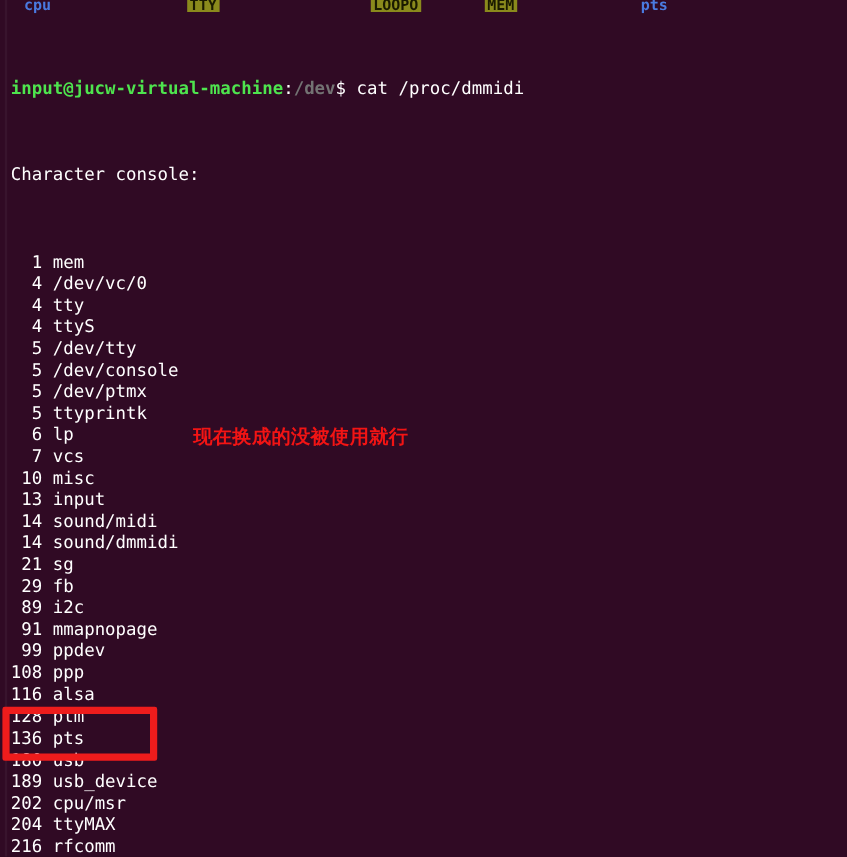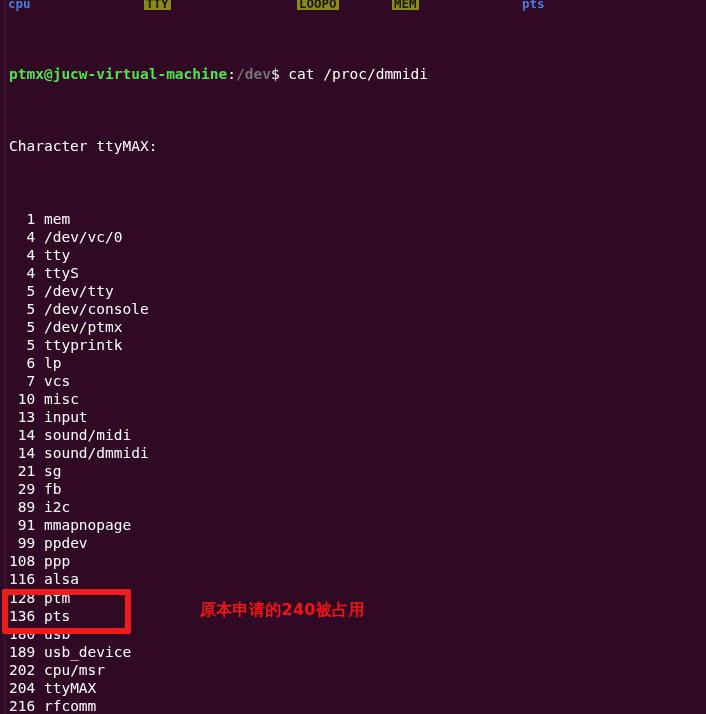--- a/index.html
+++ b/index.html
@@ -31,21 +31,21 @@
     left: 4px;
     top: 0;
     width: 2px;
     height: 714px;
     background: rgba(255,255,255,0.045);
   }
 
   
   .topbar {
     position: absolute;
-    left: 4px;
+    left: 16px;
     top: 0;
     width: 586px;
     height: 11px;
     overflow: hidden;
     font-size: 13px;
     line-height: 13px;
     white-space: pre;
   }
   .topbar .tb {
     position: absolute;
@@ -109,25 +109,25 @@
 <body>
 
 <div id="terminal">
 
   <div class="left-gutter"></div>
 
   <div class="topbar" id="topbar"><span class="tb tb-plain" style="left: 4px;">cpu</span><span class="tb tb-hl-olive" style="left: 140px;">TTY</span><span class="tb tb-hl-olive" style="left: 293px;">LOOPO</span><span class="tb tb-hl-olive" style="left: 388px;">MEM</span><span class="tb tb-plain" style="left: 518px;">pts</span><span class="tb tb-hl-green" style="left: 625px;">SHM</span><span class="tb tb-hl-olive" style="left: 697px;">C</span></div>
 
   <div class="console">
 
-    <div class="line"><span class="c-user">ptmx@jucw-virtual-machine</span><span class="c-colon">:</span><span class="c-path">/dev</span><span class="c-cmd">$ cat /proc/dmmidi</span></div>
+    <div class="line"><span class="c-user">input@jucw-virtual-machine</span><span class="c-colon">:</span><span class="c-path">/dev</span><span class="c-cmd">$ cat /proc/dmmidi</span></div>
 
-    <div class="line">Character ttyMAX:</div>
+    <div class="line">Character console:</div>
 
     <div id="device-rows"><div class="line"><span>  </span><span class="num">1</span><span> </span><span class="c-text">mem</span></div><div class="line"><span>  </span><span class="num">4</span><span> </span><span class="c-text">/dev/vc/0</span></div><div class="line"><span>  </span><span class="num">4</span><span> </span><span class="c-text">tty</span></div><div class="line"><span>  </span><span class="num">4</span><span> </span><span class="c-text">ttyS</span></div><div class="line"><span>  </span><span class="num">5</span><span> </span><span class="c-text">/dev/tty</span></div><div class="line"><span>  </span><span class="num">5</span><span> </span><span class="c-text">/dev/console</span></div><div class="line"><span>  </span><span class="num">5</span><span> </span><span class="c-text">/dev/ptmx</span></div><div class="line"><span>  </span><span class="num">5</span><span> </span><span class="c-text">ttyprintk</span></div><div class="line"><span>  </span><span class="num">6</span><span> </span><span class="c-text">lp</span></div><div class="line"><span>  </span><span class="num">7</span><span> </span><span class="c-text">vcs</span></div><div class="line"><span> </span><span class="num">10</span><span> </span><span class="c-text">misc</span></div><div class="line"><span> </span><span class="num">13</span><span> </span><span class="c-text">input</span></div><div class="line"><span> </span><span class="num">14</span><span> </span><span class="c-text">sound/midi</span></div><div class="line"><span> </span><span class="num">14</span><span> </span><span class="c-text">sound/dmmidi</span></div><div class="line"><span> </span><span class="num">21</span><span> </span><span class="c-text">sg</span></div><div class="line"><span> </span><span class="num">29</span><span> </span><span class="c-text">fb</span></div><div class="line"><span> </span><span class="num">89</span><span> </span><span class="c-text">i2c</span></div><div class="line"><span> </span><span class="num">91</span><span> </span><span class="c-text">mmapnopage</span></div><div class="line"><span> </span><span class="num">99</span><span> </span><span class="c-text">ppdev</span></div><div class="line"><span></span><span class="num">108</span><span> </span><span class="c-text">ppp</span></div><div class="line"><span></span><span class="num">116</span><span> </span><span class="c-text">alsa</span></div><div class="line"><span></span><span class="num">128</span><span> </span><span class="c-text">ptm</span></div><div class="line"><span></span><span class="num">136</span><span> </span><span class="c-text">pts</span></div><div class="line"><span></span><span class="num">180</span><span> </span><span class="c-text">usb</span></div><div class="line"><span></span><span class="num">189</span><span> </span><span class="c-text">usb_device</span></div><div class="line"><span></span><span class="num">202</span><span> </span><span class="c-text">cpu/msr</span></div><div class="line"><span></span><span class="num">204</span><span> </span><span class="c-text">ttyMAX</span></div><div class="line"><span></span><span class="num">216</span><span> </span><span class="c-text">rfcomm</span></div></div>
 
   </div>
 
-  <div class="annot" id="annot-2">原本申请的240被占用</div>
+  <div class="annot" id="annot-1">现在换成的没被使用就行</div>
 
   <div id="highlight-box"></div>
 
 </div>
 
 </body></html>

